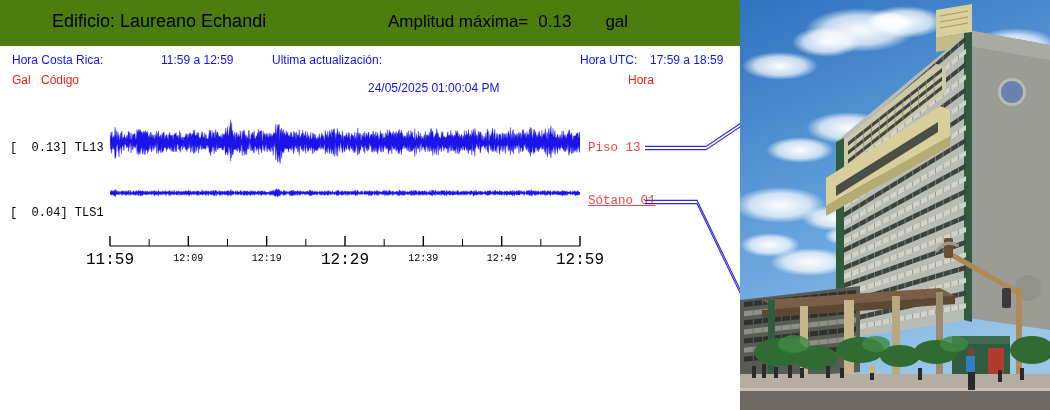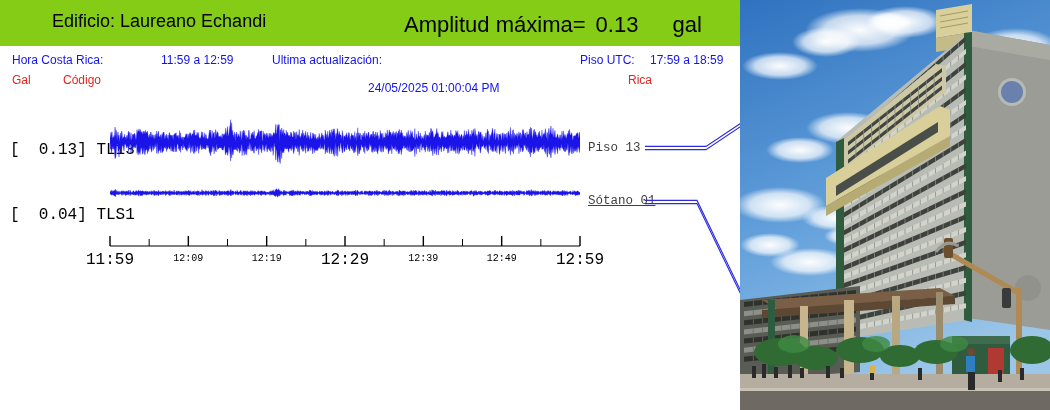--- a/index.html
+++ b/index.html
@@ -5,68 +5,68 @@
   html,body{margin:0;padding:0;}
   body{
     width:1050px;height:410px;overflow:hidden;background:#ffffff;
     font-family:"Liberation Sans",sans-serif;
   }
   #root{position:relative;width:1050px;height:410px;}
 
   
   .header-bar{
     position:absolute;left:0;top:0;width:740px;height:46px;
-    background:#84cc16;
+    background:#4d7c0f;
   }
   .title-edificio{
     position:absolute;left:52px;top:11px;
     font-size:18px;color:#000;white-space:nowrap;
   }
   .title-amplitud{
-    position:absolute;left:404px;top:12px;
-    font-size:22px;color:#000;white-space:nowrap;
+    position:absolute;left:388px;top:12px;
+    font-size:17px;color:#000;white-space:nowrap;
   }
   .title-amplitud .ampval{margin-left:10px;}
   .title-amplitud .ampunit{margin-left:34px;}
 
   
   .info-row{position:absolute;left:0;width:740px;height:18px;}
   .info-row.r1{top:53px;}
   .info-row.r2{top:73px;}
   .info{position:absolute;font-size:12px;white-space:nowrap;}
   .blue{color:#1313ee;}
   .red{color:#e8231b;}
   .i-crlabel{left:12px;}
   .i-crval{left:120px;margin-left:41px;}
   .i-updlabel{left:272px;}
   .i-updval{left:368px;margin-top:28px;}
   .i-utclabel{left:580px;}
   .i-utcval{left:650px;}
   .i-gal{left:12px;}
-  .i-codigo{left:63px;}
+  .i-codigo{left:41px;}
   .i-lugar{left:628px;}
 
   
   .plot{position:absolute;left:0;top:90px;width:740px;height:190px;}
 
   .trace-wrap{position:absolute;left:110px;width:470px;}
   .trace-wrap.t0{top:24px;height:56px;}
   .trace-wrap.t1{top:90px;height:26px;}
   .trace-svg{display:block;width:470px;height:100%;}
 
   .lbl-left{
     position:absolute;font-family:"Liberation Mono",monospace;
-    font-size:16px;color:#000;white-space:pre;
+    font-size:12px;color:#000;white-space:pre;
   }
   .lbl-left.l0{left:10px;top:51px;}
   .lbl-left.l1{left:10px;top:116px;}
 
   .lbl-right{
     position:absolute;font-family:"Liberation Mono",monospace;
-    font-size:12.5px;color:#404040;white-space:nowrap;
+    font-size:12.5px;color:#ef4444;white-space:nowrap;
   }
   .lbl-right.r0{left:588px;top:51px;}
   .lbl-right.r1{left:588px;top:104px;text-decoration:underline;}
 
   
   .axis-svg{position:absolute;left:0;top:140px;width:740px;height:48px;display:block;}
 
   
   .leaders{position:absolute;left:0;top:0;width:1050px;height:410px;pointer-events:none;}
 
@@ -86,28 +86,28 @@
     <div class="title-amplitud">
       <span>Amplitud máxima=</span><span class="ampval">0.13</span><span class="ampunit">gal</span>
     </div>
   </div>
 
   <div class="info-row r1">
     <span class="info blue i-crlabel">Hora Costa Rica:</span>
     <span class="info blue i-crval">11:59 a 12:59</span>
     <span class="info blue i-updlabel">Ultima actualización:</span>
     <span class="info blue i-updval">24/05/2025 01:00:04 PM</span>
-    <span class="info blue i-utclabel">Piso UTC:</span>
+    <span class="info blue i-utclabel">Hora UTC:</span>
     <span class="info blue i-utcval">17:59 a 18:59</span>
   </div>
 
   <div class="info-row r2">
     <span class="info red i-gal">Gal</span>
     <span class="info red i-codigo">Código</span>
-    <span class="info red i-lugar">Rica</span>
+    <span class="info red i-lugar">Hora</span>
   </div>
 
   <div class="plot">
 
     <span class="lbl-left l0">[  0.13] TL13</span>
     <span class="lbl-left l1">[  0.04] TLS1</span>
 
     <div class="trace-wrap t0">
       <svg class="trace-svg" id="trace0" viewBox="0 0 470 56" preserveAspectRatio="none">
           <path d="M0.00,24.49 L0.50,21.74 L1.00,18.18 L1.50,21.95 L2.00,17.70 L2.50,25.57 L3.00,22.79 L3.50,23.93 L4.00,21.37 L4.50,24.12 L5.01,13.06 L5.51,17.79 L6.01,23.32 L6.51,16.36 L7.01,26.55 L7.51,21.00 L8.01,17.97 L8.51,23.48 L9.01,20.94 L9.51,27.71 L10.01,23.42 L10.51,18.91 L11.01,24.19 L11.51,17.53 L12.01,17.28 L12.51,25.07 L13.01,24.03 L13.51,22.96 L14.01,23.18 L14.52,20.16 L15.02,23.88 L15.52,23.02 L16.02,25.66 L16.52,22.57 L17.02,21.10 L17.52,24.80 L18.02,19.87 L18.52,17.08 L19.02,19.71 L19.52,18.37 L20.02,26.61 L20.52,22.71 L21.02,18.72 L21.52,26.37 L22.02,25.02 L22.52,20.22 L23.02,22.02 L23.53,20.12 L24.03,20.92 L24.53,19.32 L25.03,20.11 L25.53,24.62 L26.03,25.80 L26.53,20.97 L27.03,15.53 L27.53,19.97 L28.03,16.85 L28.53,17.25 L29.03,14.89 L29.53,16.98 L30.03,18.20 L30.53,15.62 L31.03,19.59 L31.53,17.76 L32.03,18.11 L32.53,21.23 L33.04,17.08 L33.54,17.64 L34.04,20.30 L34.54,17.33 L35.04,20.25 L35.54,16.29 L36.04,18.99 L36.54,18.10 L37.04,19.83 L37.54,17.04 L38.04,20.74 L38.54,23.85 L39.04,22.10 L39.54,20.36 L40.04,24.60 L40.54,18.29 L41.04,18.11 L41.54,21.54 L42.04,23.90 L42.55,20.60 L43.05,21.27 L43.55,24.73 L44.05,20.84 L44.55,24.20 L45.05,24.94 L45.55,20.29 L46.05,22.71 L46.55,16.98 L47.05,24.10 L47.55,20.44 L48.05,18.24 L48.55,16.93 L49.05,23.50 L49.55,22.32 L50.05,23.57 L50.55,20.88 L51.05,20.65 L51.55,26.09 L52.06,19.59 L52.56,22.42 L53.06,18.19 L53.56,18.81 L54.06,18.10 L54.56,23.97 L55.06,25.08 L55.56,21.43 L56.06,22.48 L56.56,20.08 L57.06,24.06 L57.56,24.77 L58.06,20.79 L58.56,26.92 L59.06,19.15 L59.56,18.50 L60.06,22.52 L60.56,21.06 L61.06,20.85 L61.57,22.16 L62.07,21.04 L62.57,21.91 L63.07,26.35 L63.57,21.35 L64.07,20.36 L64.57,20.80 L65.07,19.06 L65.57,20.78 L66.07,18.63 L66.57,22.73 L67.07,21.52 L67.57,22.91 L68.07,21.04 L68.57,23.25 L69.07,25.59 L69.57,16.57 L70.07,24.41 L70.58,18.72 L71.08,25.08 L71.58,24.08 L72.08,22.74 L72.58,23.77 L73.08,26.90 L73.58,23.09 L74.08,23.22 L74.58,23.76 L75.08,22.82 L75.58,21.18 L76.08,19.61 L76.58,21.57 L77.08,19.92 L77.58,22.94 L78.08,24.54 L78.58,20.17 L79.08,22.92 L79.58,18.73 L80.09,21.06 L80.59,18.69 L81.09,20.80 L81.59,22.94 L82.09,19.61 L82.59,19.95 L83.09,21.16 L83.59,16.13 L84.09,20.68 L84.59,15.90 L85.09,22.01 L85.59,21.25 L86.09,21.19 L86.59,20.96 L87.09,18.27 L87.59,19.45 L88.09,23.19 L88.59,18.44 L89.09,24.34 L89.60,23.63 L90.10,24.51 L90.60,23.87 L91.10,22.13 L91.60,17.63 L92.10,23.45 L92.60,17.97 L93.10,22.21 L93.60,23.15 L94.10,24.84 L94.60,18.77 L95.10,25.53 L95.60,20.80 L96.10,20.42 L96.60,24.51 L97.10,24.37 L97.60,25.33 L98.10,25.21 L98.60,22.53 L99.11,19.13 L99.61,15.91 L100.11,19.76 L100.61,16.00 L101.11,21.05 L101.61,25.57 L102.11,16.55 L102.61,24.90 L103.11,19.09 L103.61,19.66 L104.11,18.11 L104.61,23.15 L105.11,23.75 L105.61,15.52 L106.11,18.95 L106.61,21.95 L107.11,17.59 L107.61,18.54 L108.12,19.06 L108.62,23.36 L109.12,22.04 L109.62,22.87 L110.12,23.55 L110.62,21.49 L111.12,24.06 L111.62,23.25 L112.12,19.60 L112.62,24.91 L113.12,19.86 L113.62,21.41 L114.12,21.19 L114.62,19.64 L115.12,20.76 L115.62,14.21 L116.12,21.88 L116.62,18.86 L117.12,15.59 L117.63,12.45 L118.13,22.18 L118.63,20.94 L119.13,18.39 L119.63,13.62 L120.13,11.05 L120.63,5.71 L121.13,17.83 L121.63,8.60 L122.13,19.06 L122.63,16.25 L123.13,23.60 L123.63,20.89 L124.13,20.33 L124.63,17.89 L125.13,27.69 L125.63,20.45 L126.13,19.93 L126.63,18.03 L127.14,22.80 L127.64,23.23 L128.14,19.68 L128.64,21.25 L129.14,22.33 L129.64,23.46 L130.14,16.69 L130.64,19.42 L131.14,26.35 L131.64,24.62 L132.14,17.31 L132.64,23.78 L133.14,17.15 L133.64,15.99 L134.14,22.35 L134.64,16.64 L135.14,22.11 L135.64,21.35 L136.14,25.95 L136.65,21.33 L137.15,22.76 L137.65,23.32 L138.15,24.91 L138.65,16.44 L139.15,16.45 L139.65,25.80 L140.15,24.93 L140.65,24.85 L141.15,19.30 L141.65,21.29 L142.15,20.88 L142.65,18.00 L143.15,22.21 L143.65,19.43 L144.15,16.65 L144.65,23.78 L145.15,24.41 L145.65,24.92 L146.16,21.91 L146.66,23.09 L147.16,20.65 L147.66,19.02 L148.16,17.90 L148.66,15.22 L149.16,23.25 L149.66,17.31 L150.16,17.10 L150.66,17.75 L151.16,16.69 L151.66,16.83 L152.16,27.77 L152.66,25.22 L153.16,17.14 L153.66,21.58 L154.16,20.74 L154.66,19.32 L155.17,24.24 L155.67,20.18 L156.17,22.29 L156.67,19.15 L157.17,19.46 L157.67,22.11 L158.17,24.17 L158.67,22.19 L159.17,19.01 L159.67,21.96 L160.17,23.08 L160.67,19.44 L161.17,20.10 L161.67,22.97 L162.17,21.34 L162.67,22.96 L163.17,19.59 L163.67,18.47 L164.17,20.97 L164.68,19.11 L165.18,18.65 L165.68,10.30 L166.18,19.82 L166.68,19.70 L167.18,11.00 L167.68,16.47 L168.18,10.34 L168.68,13.23 L169.18,10.55 L169.68,27.51 L170.18,15.57 L170.68,16.12 L171.18,21.61 L171.68,13.97 L172.18,16.40 L172.68,18.19 L173.18,21.47 L173.68,15.44 L174.19,18.88 L174.69,19.32 L175.19,20.33 L175.69,22.87 L176.19,16.32 L176.69,20.59 L177.19,20.18 L177.69,17.98 L178.19,21.43 L178.69,21.76 L179.19,21.01 L179.69,22.15 L180.19,23.29 L180.69,18.27 L181.19,18.29 L181.69,19.45 L182.19,23.12 L182.69,22.94 L183.19,23.16 L183.70,17.07 L184.20,18.84 L184.70,19.19 L185.20,26.31 L185.70,18.41 L186.20,25.58 L186.70,17.69 L187.20,22.08 L187.70,21.05 L188.20,20.57 L188.70,23.02 L189.20,15.43 L189.70,24.10 L190.20,22.16 L190.70,24.59 L191.20,21.69 L191.70,19.31 L192.20,21.61 L192.71,15.99 L193.21,24.40 L193.71,18.88 L194.21,21.18 L194.71,22.04 L195.21,20.94 L195.71,17.21 L196.21,21.38 L196.71,24.13 L197.21,23.75 L197.71,18.09 L198.21,23.89 L198.71,21.23 L199.21,22.67 L199.71,26.41 L200.21,23.26 L200.71,18.27 L201.21,24.64 L201.71,24.89 L202.22,23.89 L202.72,19.05 L203.22,19.28 L203.72,22.23 L204.22,19.96 L204.72,24.26 L205.22,24.37 L205.72,20.45 L206.22,26.34 L206.72,24.23 L207.22,25.91 L207.72,22.78 L208.22,25.22 L208.72,22.72 L209.22,19.51 L209.72,22.83 L210.22,25.80 L210.72,23.33 L211.22,22.35 L211.73,18.84 L212.23,21.01 L212.73,21.06 L213.23,25.39 L213.73,21.47 L214.23,26.83 L214.73,24.52 L215.23,16.10 L215.73,19.31 L216.23,24.26 L216.73,20.37 L217.23,23.89 L217.73,17.34 L218.23,24.60 L218.73,22.40 L219.23,19.61 L219.73,16.01 L220.23,21.75 L220.73,18.14 L221.24,23.99 L221.74,15.44 L222.24,18.25 L222.74,18.69 L223.24,14.92 L223.74,17.71 L224.24,14.71 L224.74,18.63 L225.24,26.10 L225.74,20.53 L226.24,19.17 L226.74,23.33 L227.24,14.53 L227.74,15.79 L228.24,21.68 L228.74,20.05 L229.24,17.42 L229.74,20.15 L230.24,20.69 L230.75,21.10 L231.25,22.16 L231.75,26.09 L232.25,16.56 L232.75,19.96 L233.25,27.16 L233.75,21.67 L234.25,21.93 L234.75,22.18 L235.25,23.54 L235.75,20.86 L236.25,21.34 L236.75,18.71 L237.25,22.78 L237.75,23.76 L238.25,20.80 L238.75,18.48 L239.25,19.04 L239.76,23.96 L240.26,26.50 L240.76,22.22 L241.26,21.59 L241.76,19.32 L242.26,21.72 L242.76,21.20 L243.26,21.37 L243.76,22.79 L244.26,25.65 L244.76,17.73 L245.26,24.15 L245.76,22.38 L246.26,27.60 L246.76,18.97 L247.26,24.80 L247.76,13.80 L248.26,23.65 L248.76,18.69 L249.27,19.70 L249.77,22.31 L250.27,19.18 L250.77,25.63 L251.27,26.17 L251.77,20.87 L252.27,23.14 L252.77,21.27 L253.27,18.98 L253.77,22.76 L254.27,22.86 L254.77,17.17 L255.27,25.33 L255.77,22.07 L256.27,19.05 L256.77,21.29 L257.27,22.83 L257.77,20.39 L258.27,18.11 L258.78,18.26 L259.28,22.89 L259.78,24.99 L260.28,20.50 L260.78,22.89 L261.28,20.09 L261.78,20.44 L262.28,23.59 L262.78,18.33 L263.28,17.02 L263.78,21.96 L264.28,19.96 L264.78,24.37 L265.28,21.97 L265.78,17.87 L266.28,22.59 L266.78,21.51 L267.28,18.33 L267.78,21.66 L268.29,21.63 L268.79,25.65 L269.29,25.11 L269.79,22.31 L270.29,16.46 L270.79,20.43 L271.29,20.80 L271.79,19.24 L272.29,26.59 L272.79,19.14 L273.29,22.40 L273.79,24.53 L274.29,23.00 L274.79,24.40 L275.29,18.65 L275.79,24.99 L276.29,19.59 L276.79,22.30 L277.29,15.85 L277.80,22.34 L278.30,22.00 L278.80,19.19 L279.30,15.83 L279.80,17.98 L280.30,19.32 L280.80,18.04 L281.30,22.74 L281.80,19.70 L282.30,20.55 L282.80,18.61 L283.30,17.34 L283.80,22.87 L284.30,18.80 L284.80,21.72 L285.30,20.04 L285.80,18.32 L286.30,17.38 L286.81,24.40 L287.31,19.12 L287.81,20.21 L288.31,17.70 L288.81,16.78 L289.31,15.32 L289.81,21.81 L290.31,18.38 L290.81,20.45 L291.31,16.05 L291.81,18.64 L292.31,18.96 L292.81,21.98 L293.31,24.14 L293.81,21.58 L294.31,22.24 L294.81,22.82 L295.31,21.69 L295.81,24.48 L296.32,23.77 L296.82,18.44 L297.32,23.27 L297.82,19.22 L298.32,16.34 L298.82,24.69 L299.32,20.48 L299.82,23.42 L300.32,21.80 L300.82,16.44 L301.32,19.45 L301.82,20.19 L302.32,17.54 L302.82,22.35 L303.32,23.26 L303.82,23.66 L304.32,25.69 L304.82,14.54 L305.32,25.82 L305.83,24.97 L306.33,19.76 L306.83,22.64 L307.33,25.17 L307.83,23.50 L308.33,16.98 L308.83,21.65 L309.33,22.34 L309.83,22.87 L310.33,18.96 L310.83,23.66 L311.33,26.02 L311.83,21.96 L312.33,24.20 L312.83,23.73 L313.33,25.80 L313.83,22.10 L314.33,20.64 L314.83,23.77 L315.34,17.08 L315.84,26.77 L316.34,20.51 L316.84,23.25 L317.34,20.84 L317.84,21.34 L318.34,22.65 L318.84,20.79 L319.34,18.35 L319.84,23.63 L320.34,19.39 L320.84,14.34 L321.34,14.98 L321.84,18.95 L322.34,17.94 L322.84,16.68 L323.34,21.69 L323.84,24.16 L324.35,22.72 L324.85,22.65 L325.35,20.22 L325.85,20.60 L326.35,17.87 L326.85,14.42 L327.35,20.99 L327.85,18.43 L328.35,19.93 L328.85,23.80 L329.35,23.27 L329.85,22.92 L330.35,24.11 L330.85,25.59 L331.35,20.66 L331.85,17.61 L332.35,21.26 L332.85,17.50 L333.35,23.23 L333.86,22.75 L334.36,22.04 L334.86,23.84 L335.36,23.57 L335.86,23.83 L336.36,22.96 L336.86,22.56 L337.36,19.74 L337.86,17.82 L338.36,20.86 L338.86,21.96 L339.36,21.37 L339.86,20.89 L340.36,22.39 L340.86,15.94 L341.36,23.85 L341.86,19.53 L342.36,20.95 L342.86,21.54 L343.37,24.30 L343.87,21.81 L344.37,21.63 L344.87,20.66 L345.37,22.75 L345.87,16.51 L346.37,18.23 L346.87,19.04 L347.37,19.71 L347.87,16.67 L348.37,22.61 L348.87,21.92 L349.37,20.31 L349.87,24.19 L350.37,22.49 L350.87,22.26 L351.37,20.20 L351.87,20.71 L352.37,22.96 L352.88,25.84 L353.38,21.73 L353.88,21.91 L354.38,16.39 L354.88,23.83 L355.38,20.78 L355.88,22.06 L356.38,16.88 L356.88,21.02 L357.38,20.23 L357.88,21.73 L358.38,15.41 L358.88,18.33 L359.38,21.73 L359.88,22.92 L360.38,20.10 L360.88,21.10 L361.38,23.34 L361.88,16.21 L362.39,20.06 L362.89,19.55 L363.39,15.28 L363.89,19.57 L364.39,22.75 L364.89,14.36 L365.39,17.77 L365.89,21.78 L366.39,22.54 L366.89,20.33 L367.39,21.52 L367.89,26.04 L368.39,17.75 L368.89,17.31 L369.39,21.23 L369.89,18.23 L370.39,18.77 L370.89,17.74 L371.40,25.53 L371.90,20.15 L372.40,22.24 L372.90,25.83 L373.40,26.85 L373.90,22.14 L374.40,22.94 L374.90,24.77 L375.40,23.80 L375.90,18.82 L376.40,25.89 L376.90,19.39 L377.40,15.09 L377.90,17.73 L378.40,17.17 L378.90,27.65 L379.40,24.86 L379.90,20.34 L380.40,22.93 L380.91,21.13 L381.41,20.28 L381.91,17.98 L382.41,14.18 L382.91,16.38 L383.41,25.74 L383.91,19.32 L384.41,19.43 L384.91,15.14 L385.41,26.11 L385.91,25.26 L386.41,21.70 L386.91,19.36 L387.41,20.38 L387.91,24.53 L388.41,27.25 L388.91,20.06 L389.41,21.31 L389.91,20.20 L390.42,22.66 L390.92,19.70 L391.42,26.80 L391.92,24.79 L392.42,19.34 L392.92,18.75 L393.42,20.78 L393.92,26.06 L394.42,19.65 L394.92,21.50 L395.42,19.98 L395.92,23.65 L396.42,24.04 L396.92,18.89 L397.42,26.37 L397.92,19.26 L398.42,16.99 L398.92,19.92 L399.42,23.22 L399.93,18.89 L400.43,13.34 L400.93,25.28 L401.43,20.22 L401.93,26.27 L402.43,16.27 L402.93,25.38 L403.43,15.50 L403.93,26.71 L404.43,19.13 L404.93,24.00 L405.43,20.53 L405.93,21.56 L406.43,22.45 L406.93,19.29 L407.43,25.93 L407.93,19.75 L408.43,23.33 L408.94,17.80 L409.44,22.79 L409.94,19.01 L410.44,18.80 L410.94,25.62 L411.44,20.27 L411.94,24.23 L412.44,16.53 L412.94,15.46 L413.44,16.03 L413.94,20.09 L414.44,22.04 L414.94,19.24 L415.44,19.09 L415.94,23.75 L416.44,23.50 L416.94,17.63 L417.44,21.83 L417.94,20.17 L418.45,20.77 L418.95,20.04 L419.45,15.03 L419.95,23.88 L420.45,13.30 L420.95,14.14 L421.45,14.34 L421.95,21.16 L422.45,24.92 L422.95,21.51 L423.45,18.11 L423.95,15.48 L424.45,15.44 L424.95,22.04 L425.45,17.61 L425.95,18.83 L426.45,23.24 L426.95,20.85 L427.45,23.57 L427.96,22.61 L428.46,18.43 L428.96,21.37 L429.46,17.03 L429.96,22.30 L430.46,22.42 L430.96,21.49 L431.46,25.72 L431.96,16.17 L432.46,24.11 L432.96,21.16 L433.46,20.26 L433.96,19.35 L434.46,21.07 L434.96,17.48 L435.46,14.68 L435.96,22.36 L436.46,24.53 L436.96,18.50 L437.47,19.02 L437.97,27.15 L438.47,17.17 L438.97,14.32 L439.47,21.11 L439.97,20.00 L440.47,16.11 L440.97,11.95 L441.47,20.60 L441.97,19.60 L442.47,21.85 L442.97,14.29 L443.47,22.70 L443.97,22.91 L444.47,19.09 L444.97,16.37 L445.47,24.14 L445.97,23.32 L446.47,23.93 L446.98,22.26 L447.48,20.00 L447.98,21.10 L448.48,25.39 L448.98,23.22 L449.48,25.05 L449.98,20.81 L450.48,25.40 L450.98,20.74 L451.48,27.17 L451.98,17.08 L452.48,25.12 L452.98,22.53 L453.48,16.92 L453.98,22.19 L454.48,22.58 L454.98,20.32 L455.48,21.92 L455.99,24.23 L456.49,24.22 L456.99,20.65 L457.49,19.46 L457.99,21.64 L458.49,16.93 L458.99,17.39 L459.49,15.37 L459.99,21.24 L460.49,20.45 L460.99,21.44 L461.49,18.65 L461.99,19.71 L462.49,24.71 L462.99,26.59 L463.49,22.02 L463.99,22.55 L464.49,21.38 L464.99,22.29 L465.50,21.91 L466.00,20.65 L466.50,19.41 L467.00,19.93 L467.50,18.73 L468.00,18.97 L468.50,23.33 L469.00,24.06 L469.50,17.95 L470.00,21.33 L470.00,32.80 L469.50,38.49 L469.00,36.01 L468.50,33.47 L468.00,32.54 L467.50,35.36 L467.00,38.41 L466.50,35.66 L466.00,34.25 L465.50,36.79 L464.99,37.48 L464.49,36.90 L463.99,34.40 L463.49,39.10 L462.99,32.04 L462.49,37.41 L461.99,40.06 L461.49,38.20 L460.99,32.37 L460.49,34.36 L459.99,38.54 L459.49,37.12 L458.99,41.67 L458.49,38.33 L457.99,29.23 L457.49,33.03 L456.99,36.15 L456.49,33.56 L455.99,36.82 L455.48,37.67 L454.98,32.27 L454.48,37.52 L453.98,37.29 L453.48,35.81 L452.98,34.94 L452.48,33.03 L451.98,34.49 L451.48,29.48 L450.98,33.99 L450.48,32.75 L449.98,36.62 L449.48,34.47 L448.98,33.97 L448.48,32.43 L447.98,35.24 L447.48,39.73 L446.98,36.05 L446.47,34.15 L445.97,31.56 L445.47,36.68 L444.97,40.54 L444.47,36.18 L443.97,33.84 L443.47,32.01 L442.97,38.64 L442.47,35.12 L441.97,34.94 L441.47,37.67 L440.97,43.96 L440.47,40.01 L439.97,34.77 L439.47,40.19 L438.97,39.73 L438.47,33.86 L437.97,32.34 L437.47,43.22 L436.96,41.46 L436.46,33.79 L435.96,34.67 L435.46,39.77 L434.96,36.71 L434.46,37.46 L433.96,30.16 L433.46,34.74 L432.96,35.14 L432.46,34.54 L431.96,35.61 L431.46,31.71 L430.96,33.52 L430.46,33.60 L429.96,33.47 L429.46,35.70 L428.96,34.04 L428.46,37.54 L427.96,37.47 L427.45,34.01 L426.95,36.78 L426.45,31.98 L425.95,34.19 L425.45,32.91 L424.95,38.50 L424.45,38.43 L423.95,37.28 L423.45,40.06 L422.95,35.57 L422.45,32.29 L421.95,38.66 L421.45,38.20 L420.95,37.42 L420.45,42.82 L419.95,35.17 L419.45,39.75 L418.95,32.29 L418.45,38.03 L417.94,36.77 L417.44,32.28 L416.94,35.23 L416.44,36.26 L415.94,30.29 L415.44,34.33 L414.94,30.72 L414.44,31.67 L413.94,30.28 L413.44,36.09 L412.94,37.00 L412.44,38.04 L411.94,34.70 L411.44,33.01 L410.94,34.02 L410.44,37.76 L409.94,31.47 L409.44,32.56 L408.94,39.72 L408.43,28.86 L407.93,31.61 L407.43,32.41 L406.93,34.30 L406.43,31.02 L405.93,31.99 L405.43,34.50 L404.93,35.55 L404.43,30.45 L403.93,34.75 L403.43,40.03 L402.93,30.59 L402.43,38.16 L401.93,35.24 L401.43,36.66 L400.93,31.24 L400.43,41.11 L399.93,36.36 L399.42,35.81 L398.92,32.50 L398.42,37.33 L397.92,35.02 L397.42,28.46 L396.92,32.64 L396.42,32.19 L395.92,30.87 L395.42,39.67 L394.92,36.85 L394.42,32.26 L393.92,31.42 L393.42,35.22 L392.92,37.90 L392.42,35.50 L391.92,31.96 L391.42,30.65 L390.92,36.62 L390.42,32.06 L389.91,38.41 L389.41,40.43 L388.91,34.80 L388.41,30.03 L387.91,32.58 L387.41,31.25 L386.91,38.97 L386.41,32.23 L385.91,36.10 L385.41,37.30 L384.91,37.39 L384.41,29.99 L383.91,33.96 L383.41,37.58 L382.91,35.08 L382.41,37.53 L381.91,37.37 L381.41,35.00 L380.91,31.89 L380.40,36.08 L379.90,29.92 L379.40,32.19 L378.90,30.06 L378.40,39.70 L377.90,34.98 L377.40,37.78 L376.90,32.27 L376.40,30.54 L375.90,35.69 L375.40,31.64 L374.90,32.94 L374.40,34.49 L373.90,32.54 L373.40,29.97 L372.90,32.27 L372.40,32.33 L371.90,32.53 L371.40,33.03 L370.89,36.03 L370.39,39.15 L369.89,36.55 L369.39,28.33 L368.89,35.20 L368.39,34.74 L367.89,31.83 L367.39,32.86 L366.89,30.47 L366.39,29.89 L365.89,34.39 L365.39,32.44 L364.89,42.37 L364.39,33.59 L363.89,37.84 L363.39,35.11 L362.89,36.91 L362.39,29.07 L361.88,41.03 L361.38,34.41 L360.88,34.78 L360.38,36.23 L359.88,36.50 L359.38,35.96 L358.88,34.90 L358.38,39.87 L357.88,37.69 L357.38,32.96 L356.88,36.84 L356.38,34.96 L355.88,33.78 L355.38,31.13 L354.88,36.13 L354.38,35.94 L353.88,35.80 L353.38,32.83 L352.88,31.61 L352.37,36.42 L351.87,33.36 L351.37,34.57 L350.87,33.58 L350.37,36.53 L349.87,36.78 L349.37,38.33 L348.87,40.32 L348.37,32.61 L347.87,34.39 L347.37,39.29 L346.87,35.38 L346.37,31.26 L345.87,39.67 L345.37,35.10 L344.87,36.81 L344.37,35.02 L343.87,37.42 L343.37,35.60 L342.86,36.05 L342.36,30.82 L341.86,36.99 L341.36,33.72 L340.86,37.16 L340.36,30.18 L339.86,33.71 L339.36,30.80 L338.86,38.60 L338.36,32.46 L337.86,39.23 L337.36,33.37 L336.86,34.87 L336.36,35.04 L335.86,33.49 L335.36,32.71 L334.86,34.40 L334.36,34.24 L333.86,37.17 L333.35,32.87 L332.85,32.89 L332.35,30.79 L331.85,34.17 L331.35,38.03 L330.85,33.54 L330.35,33.76 L329.85,36.28 L329.35,35.33 L328.85,30.56 L328.35,41.17 L327.85,36.39 L327.35,30.26 L326.85,35.72 L326.35,41.10 L325.85,37.26 L325.35,33.97 L324.85,34.91 L324.35,39.86 L323.84,35.93 L323.34,31.89 L322.84,41.75 L322.34,35.15 L321.84,34.83 L321.34,37.22 L320.84,36.64 L320.34,30.56 L319.84,33.50 L319.34,37.89 L318.84,35.12 L318.34,33.24 L317.84,37.40 L317.34,33.56 L316.84,30.20 L316.34,33.07 L315.84,33.25 L315.34,38.24 L314.83,34.76 L314.33,35.98 L313.83,31.61 L313.33,33.70 L312.83,33.25 L312.33,32.88 L311.83,36.50 L311.33,29.13 L310.83,29.72 L310.33,32.41 L309.83,38.24 L309.33,30.91 L308.83,33.18 L308.33,35.01 L307.83,34.80 L307.33,33.97 L306.83,29.50 L306.33,40.11 L305.83,32.86 L305.32,33.83 L304.82,42.61 L304.32,32.61 L303.82,34.36 L303.32,35.15 L302.82,36.21 L302.32,36.47 L301.82,37.16 L301.32,36.28 L300.82,37.96 L300.32,35.60 L299.82,30.32 L299.32,37.97 L298.82,37.12 L298.32,35.04 L297.82,30.99 L297.32,36.51 L296.82,35.84 L296.32,33.60 L295.81,33.84 L295.31,33.89 L294.81,30.77 L294.31,34.69 L293.81,32.69 L293.31,31.16 L292.81,34.51 L292.31,33.76 L291.81,36.60 L291.31,40.67 L290.81,36.36 L290.31,35.61 L289.81,36.13 L289.31,39.59 L288.81,36.82 L288.31,40.06 L287.81,36.45 L287.31,35.59 L286.81,34.22 L286.30,37.60 L285.80,36.12 L285.30,30.94 L284.80,35.82 L284.30,33.60 L283.80,34.06 L283.30,35.16 L282.80,31.98 L282.30,33.30 L281.80,39.90 L281.30,29.63 L280.80,36.29 L280.30,34.54 L279.80,36.86 L279.30,34.89 L278.80,38.24 L278.30,39.96 L277.80,34.62 L277.29,34.20 L276.79,32.73 L276.29,35.65 L275.79,31.28 L275.29,34.54 L274.79,32.24 L274.29,31.46 L273.79,34.78 L273.29,37.91 L272.79,36.83 L272.29,31.33 L271.79,38.40 L271.29,30.99 L270.79,37.83 L270.29,34.26 L269.79,30.54 L269.29,33.78 L268.79,36.73 L268.29,31.79 L267.78,40.04 L267.28,38.03 L266.78,37.71 L266.28,34.63 L265.78,32.66 L265.28,37.40 L264.78,32.50 L264.28,37.77 L263.78,36.17 L263.28,34.17 L262.78,38.51 L262.28,35.02 L261.78,38.07 L261.28,32.34 L260.78,30.46 L260.28,32.69 L259.78,28.76 L259.28,32.56 L258.78,36.26 L258.27,35.27 L257.77,33.57 L257.27,37.34 L256.77,36.27 L256.27,33.82 L255.77,33.00 L255.27,30.98 L254.77,39.55 L254.27,30.52 L253.77,37.92 L253.27,32.49 L252.77,33.34 L252.27,33.16 L251.77,31.76 L251.27,29.77 L250.77,36.34 L250.27,35.30 L249.77,36.92 L249.27,39.63 L248.76,39.70 L248.26,31.76 L247.76,41.66 L247.26,34.80 L246.76,32.14 L246.26,29.53 L245.76,37.79 L245.26,33.06 L244.76,38.65 L244.26,35.74 L243.76,39.01 L243.26,33.93 L242.76,36.71 L242.26,32.34 L241.76,34.45 L241.26,35.25 L240.76,31.13 L240.26,32.10 L239.76,37.13 L239.25,35.01 L238.75,33.95 L238.25,35.37 L237.75,29.96 L237.25,30.84 L236.75,36.02 L236.25,34.30 L235.75,32.78 L235.25,34.43 L234.75,37.16 L234.25,37.79 L233.75,34.44 L233.25,29.98 L232.75,38.42 L232.25,38.92 L231.75,34.75 L231.25,33.77 L230.75,29.03 L230.24,29.44 L229.74,37.53 L229.24,34.62 L228.74,32.17 L228.24,31.25 L227.74,42.50 L227.24,35.40 L226.74,32.19 L226.24,41.81 L225.74,39.25 L225.24,28.20 L224.74,35.15 L224.24,42.47 L223.74,40.19 L223.24,39.85 L222.74,35.69 L222.24,34.77 L221.74,39.95 L221.24,37.36 L220.73,32.54 L220.23,36.10 L219.73,39.83 L219.23,37.06 L218.73,34.33 L218.23,31.69 L217.73,38.88 L217.23,32.40 L216.73,38.32 L216.23,35.40 L215.73,35.94 L215.23,40.00 L214.73,29.55 L214.23,31.11 L213.73,35.62 L213.23,34.35 L212.73,34.66 L212.23,31.76 L211.73,34.37 L211.22,33.73 L210.72,35.30 L210.22,28.99 L209.72,34.45 L209.22,32.70 L208.72,33.46 L208.22,34.44 L207.72,36.43 L207.22,35.49 L206.72,36.85 L206.22,35.38 L205.72,36.47 L205.22,35.65 L204.72,35.20 L204.22,38.65 L203.72,33.92 L203.22,34.36 L202.72,39.98 L202.22,35.32 L201.71,32.53 L201.21,33.75 L200.71,36.62 L200.21,32.63 L199.71,34.70 L199.21,32.68 L198.71,37.22 L198.21,36.53 L197.71,37.56 L197.21,33.56 L196.71,34.11 L196.21,30.07 L195.71,39.25 L195.21,35.26 L194.71,30.09 L194.21,35.25 L193.71,37.32 L193.21,32.95 L192.71,37.56 L192.20,33.39 L191.70,35.67 L191.20,34.11 L190.70,30.90 L190.20,32.00 L189.70,33.13 L189.20,41.35 L188.70,31.90 L188.20,37.83 L187.70,37.55 L187.20,30.86 L186.70,34.57 L186.20,34.54 L185.70,32.94 L185.20,31.09 L184.70,33.78 L184.20,36.76 L183.70,39.74 L183.19,37.22 L182.69,30.28 L182.19,35.25 L181.69,32.90 L181.19,36.68 L180.69,34.35 L180.19,34.39 L179.69,34.96 L179.19,34.04 L178.69,38.26 L178.19,36.65 L177.69,33.78 L177.19,34.64 L176.69,34.63 L176.19,35.20 L175.69,33.48 L175.19,35.10 L174.69,33.55 L174.19,36.54 L173.68,38.86 L173.18,37.32 L172.68,38.83 L172.18,37.53 L171.68,44.60 L171.18,36.87 L170.68,36.24 L170.18,49.69 L169.68,40.50 L169.18,48.15 L168.68,40.30 L168.18,43.17 L167.68,48.32 L167.18,44.49 L166.68,36.89 L166.18,34.69 L165.68,46.13 L165.18,32.88 L164.68,32.87 L164.17,28.80 L163.67,33.41 L163.17,41.38 L162.67,31.62 L162.17,37.20 L161.67,32.61 L161.17,34.44 L160.67,38.18 L160.17,31.88 L159.67,36.79 L159.17,35.67 L158.67,35.22 L158.17,33.42 L157.67,35.31 L157.17,38.10 L156.67,35.16 L156.17,29.91 L155.67,31.75 L155.17,33.76 L154.66,37.38 L154.16,34.55 L153.66,30.13 L153.16,36.31 L152.66,30.60 L152.16,31.36 L151.66,39.00 L151.16,36.98 L150.66,34.56 L150.16,34.71 L149.66,35.16 L149.16,30.63 L148.66,40.71 L148.16,32.47 L147.66,35.42 L147.16,34.35 L146.66,34.42 L146.16,37.13 L145.65,32.08 L145.15,32.21 L144.65,33.21 L144.15,39.31 L143.65,38.56 L143.15,33.69 L142.65,36.81 L142.15,36.67 L141.65,31.63 L141.15,37.21 L140.65,35.27 L140.15,29.92 L139.65,28.24 L139.15,35.48 L138.65,35.07 L138.15,30.77 L137.65,35.09 L137.15,34.71 L136.65,40.91 L136.14,35.72 L135.64,40.37 L135.14,35.14 L134.64,37.30 L134.14,41.46 L133.64,35.56 L133.14,37.67 L132.64,31.70 L132.14,41.73 L131.64,30.62 L131.14,30.95 L130.64,36.95 L130.14,37.03 L129.64,39.02 L129.14,36.15 L128.64,34.02 L128.14,34.58 L127.64,37.55 L127.14,31.91 L126.63,36.55 L126.13,35.18 L125.63,35.85 L125.13,34.26 L124.63,35.99 L124.13,34.54 L123.63,36.04 L123.13,40.72 L122.63,40.78 L122.13,37.00 L121.63,44.07 L121.13,31.84 L120.63,47.07 L120.13,40.32 L119.63,36.34 L119.13,33.37 L118.63,33.60 L118.13,39.34 L117.63,41.41 L117.12,37.98 L116.62,38.20 L116.12,38.56 L115.62,40.99 L115.12,38.18 L114.62,31.43 L114.12,32.43 L113.62,34.42 L113.12,36.20 L112.62,35.14 L112.12,36.15 L111.62,34.33 L111.12,33.45 L110.62,33.73 L110.12,33.96 L109.62,33.33 L109.12,34.29 L108.62,34.69 L108.12,33.73 L107.61,35.84 L107.11,33.13 L106.61,29.40 L106.11,38.01 L105.61,34.84 L105.11,37.24 L104.61,31.56 L104.11,39.98 L103.61,33.42 L103.11,33.45 L102.61,31.22 L102.11,37.07 L101.61,38.16 L101.11,34.46 L100.61,41.72 L100.11,39.81 L99.61,38.64 L99.11,37.09 L98.60,30.96 L98.10,34.07 L97.60,32.17 L97.10,30.97 L96.60,30.95 L96.10,34.22 L95.60,35.60 L95.10,34.00 L94.60,35.07 L94.10,33.20 L93.60,34.25 L93.10,34.65 L92.60,35.20 L92.10,31.11 L91.60,35.81 L91.10,33.70 L90.60,31.40 L90.10,29.91 L89.60,35.28 L89.09,34.29 L88.59,39.34 L88.09,32.55 L87.59,32.18 L87.09,34.33 L86.59,37.30 L86.09,33.00 L85.59,30.84 L85.09,38.39 L84.59,36.52 L84.09,39.71 L83.59,39.24 L83.09,31.36 L82.59,32.21 L82.09,37.63 L81.59,34.10 L81.09,32.38 L80.59,38.78 L80.09,30.67 L79.58,33.70 L79.08,28.57 L78.58,34.90 L78.08,33.27 L77.58,33.89 L77.08,37.38 L76.58,35.40 L76.08,36.05 L75.58,34.82 L75.08,34.53 L74.58,31.68 L74.08,33.10 L73.58,33.83 L73.08,29.18 L72.58,36.09 L72.08,32.25 L71.58,31.95 L71.08,32.34 L70.58,38.40 L70.07,33.81 L69.57,36.69 L69.07,33.25 L68.57,35.29 L68.07,30.86 L67.57,29.97 L67.07,30.60 L66.57,36.56 L66.07,37.92 L65.57,32.66 L65.07,37.98 L64.57,30.14 L64.07,34.32 L63.57,37.95 L63.07,33.99 L62.57,37.16 L62.07,37.34 L61.57,31.25 L61.06,37.27 L60.56,31.31 L60.06,35.42 L59.56,34.69 L59.06,34.55 L58.56,31.90 L58.06,34.08 L57.56,35.05 L57.06,35.27 L56.56,37.62 L56.06,31.64 L55.56,34.64 L55.06,33.21 L54.56,33.42 L54.06,33.32 L53.56,36.81 L53.06,37.07 L52.56,38.56 L52.06,37.72 L51.55,31.45 L51.05,38.92 L50.55,37.84 L50.05,34.86 L49.55,36.25 L49.05,36.79 L48.55,37.47 L48.05,39.81 L47.55,34.78 L47.05,28.80 L46.55,39.43 L46.05,28.34 L45.55,32.90 L45.05,30.01 L44.55,34.59 L44.05,31.55 L43.55,34.58 L43.05,36.58 L42.55,30.55 L42.04,34.90 L41.54,38.23 L41.04,35.81 L40.54,34.25 L40.04,30.62 L39.54,34.82 L39.04,34.63 L38.54,37.57 L38.04,35.30 L37.54,39.72 L37.04,35.92 L36.54,35.19 L36.04,35.86 L35.54,36.99 L35.04,40.77 L34.54,39.84 L34.04,33.58 L33.54,35.96 L33.04,39.74 L32.53,40.18 L32.03,36.20 L31.53,33.69 L31.03,33.56 L30.53,36.66 L30.03,40.52 L29.53,39.34 L29.03,37.30 L28.53,38.84 L28.03,40.94 L27.53,34.63 L27.03,39.45 L26.53,30.42 L26.03,30.81 L25.53,34.03 L25.03,32.92 L24.53,33.57 L24.03,31.78 L23.53,32.53 L23.02,35.21 L22.52,35.85 L22.02,30.90 L21.52,32.19 L21.02,39.03 L20.52,28.96 L20.02,29.30 L19.52,32.86 L19.02,33.68 L18.52,37.73 L18.02,32.01 L17.52,32.52 L17.02,33.78 L16.52,33.74 L16.02,31.41 L15.52,30.81 L15.02,29.49 L14.52,31.29 L14.01,36.89 L13.51,33.96 L13.01,32.07 L12.51,31.28 L12.01,32.79 L11.51,39.98 L11.01,33.25 L10.51,33.61 L10.01,35.46 L9.51,34.71 L9.01,43.06 L8.51,36.54 L8.01,37.25 L7.51,29.74 L7.01,30.77 L6.51,33.54 L6.01,41.66 L5.51,43.79 L5.01,44.71 L4.50,36.15 L4.00,34.52 L3.50,35.22 L3.00,32.34 L2.50,34.65 L2.00,35.48 L1.50,39.59 L1.00,35.19 L0.50,34.90 L0.00,28.33 Z" fill="#1a14e8" stroke="#1a14e8" stroke-width="0.35"></path>

